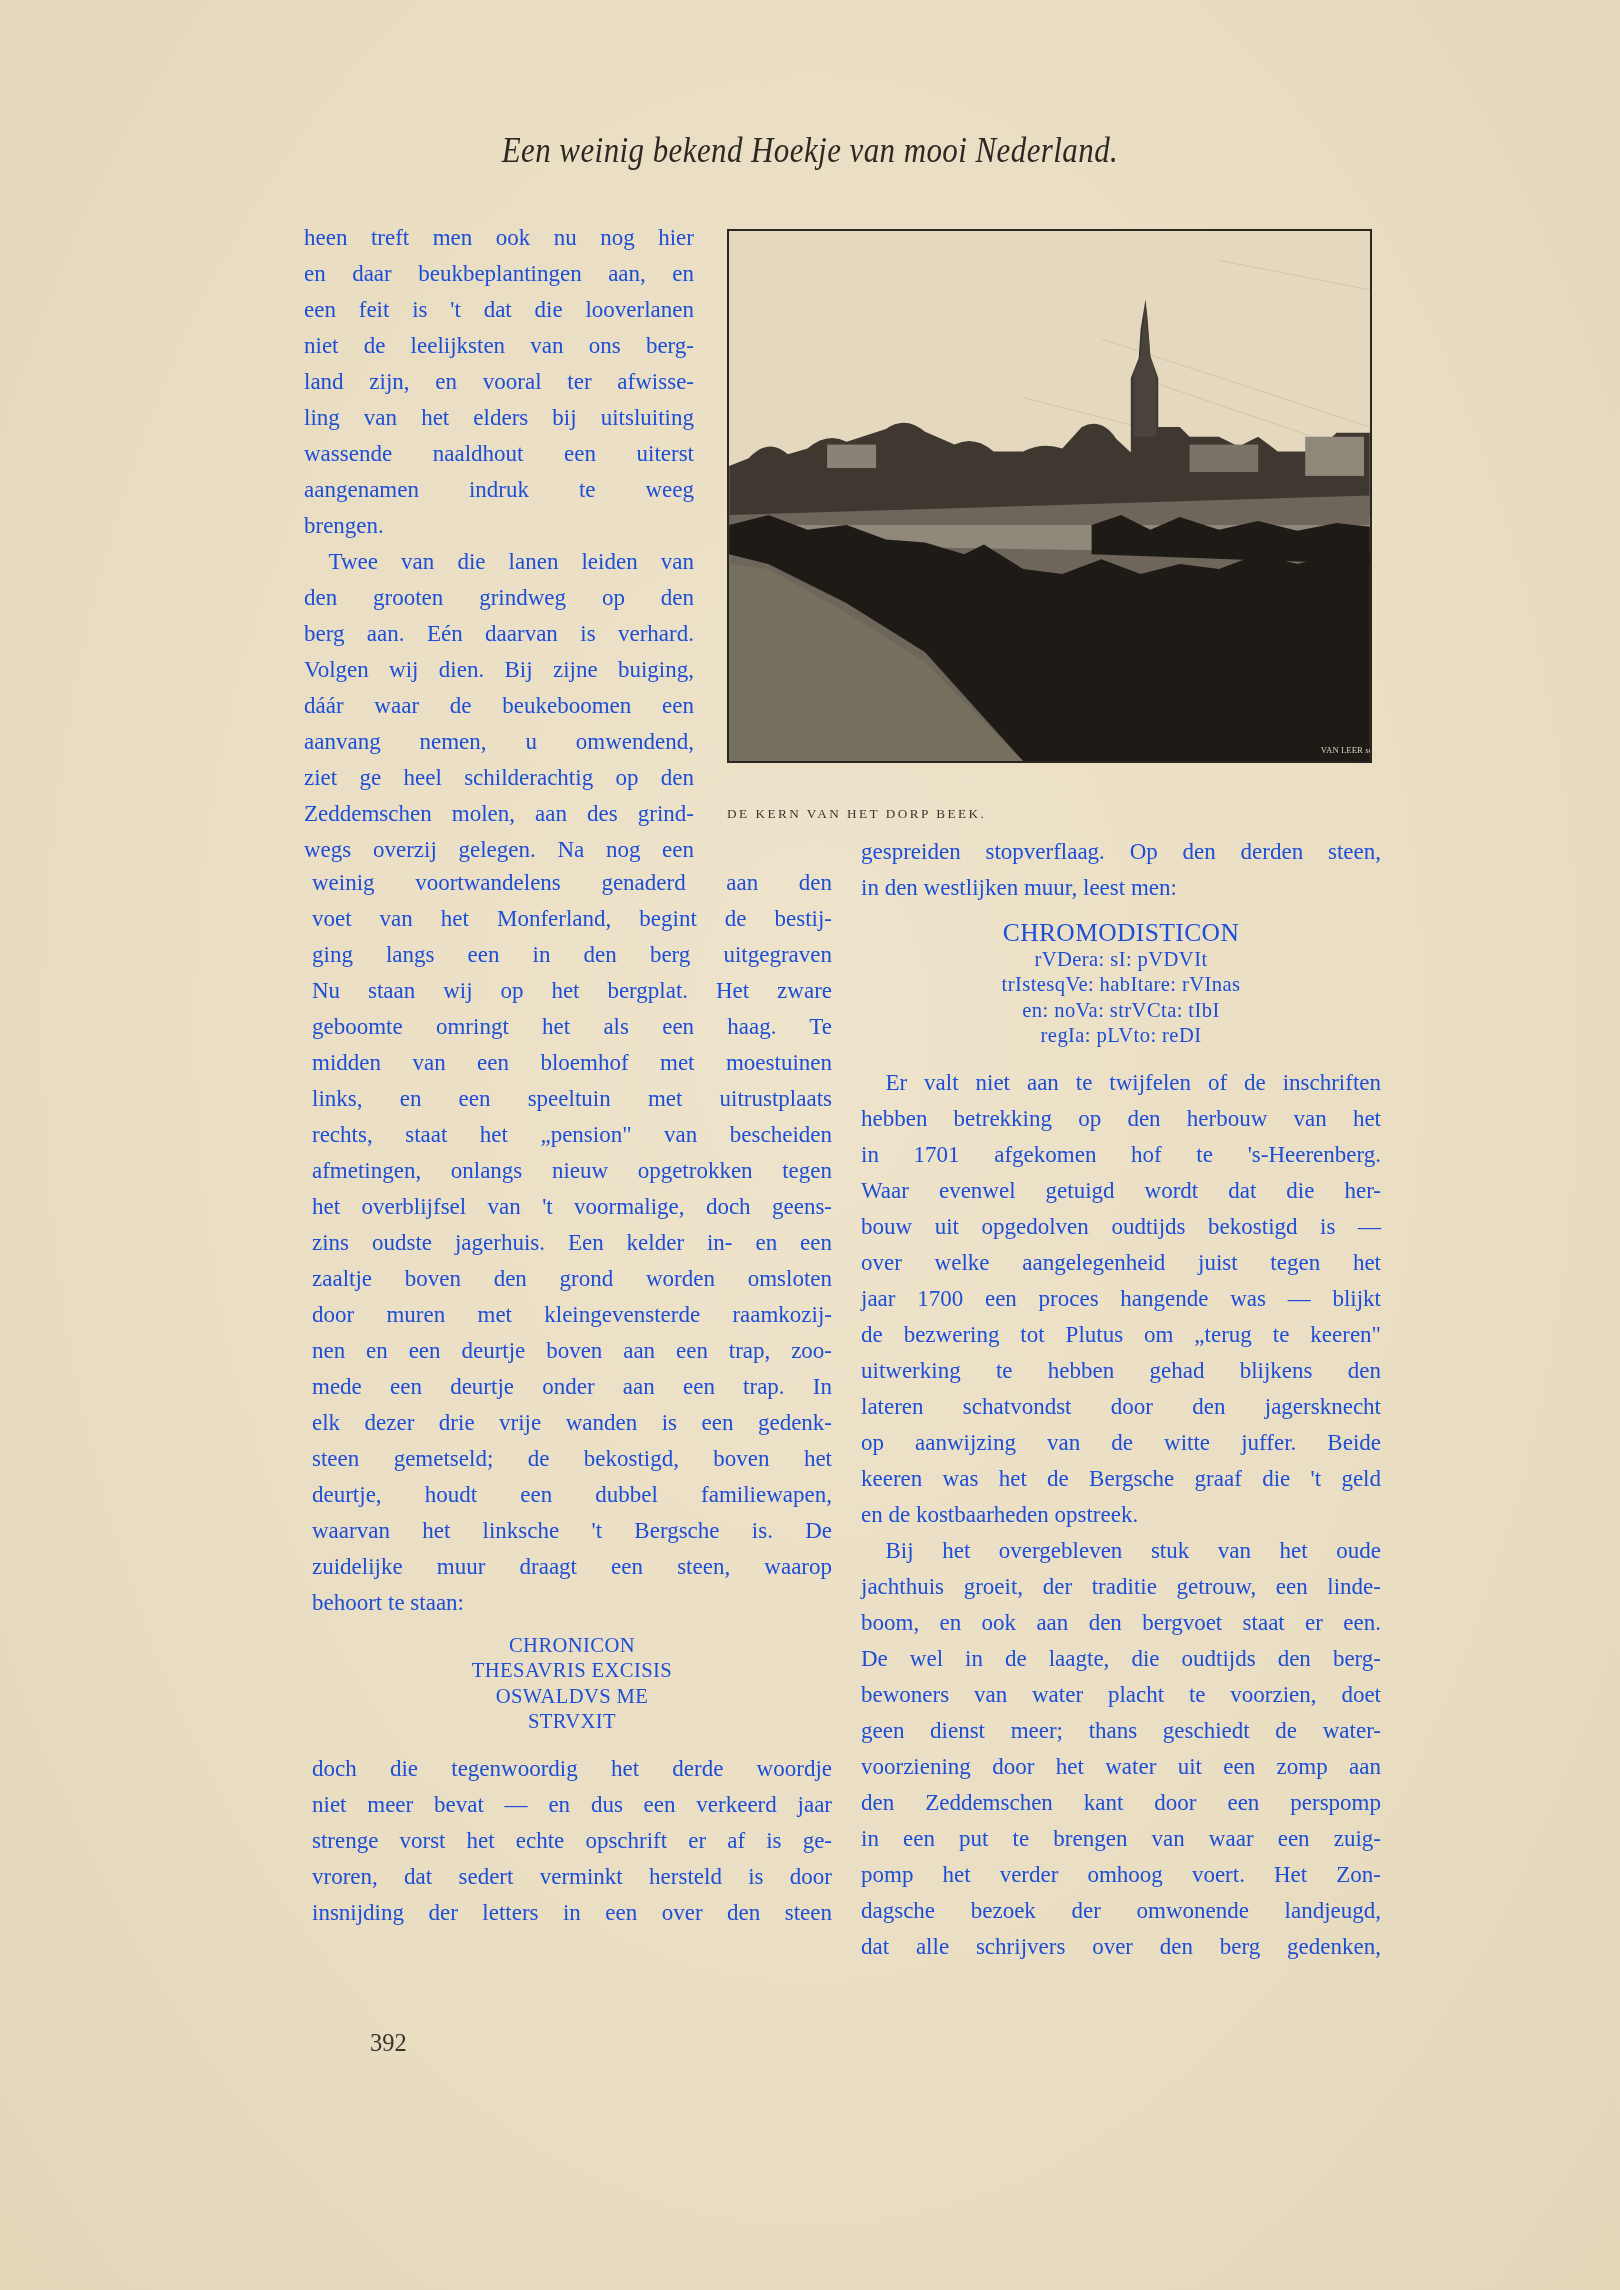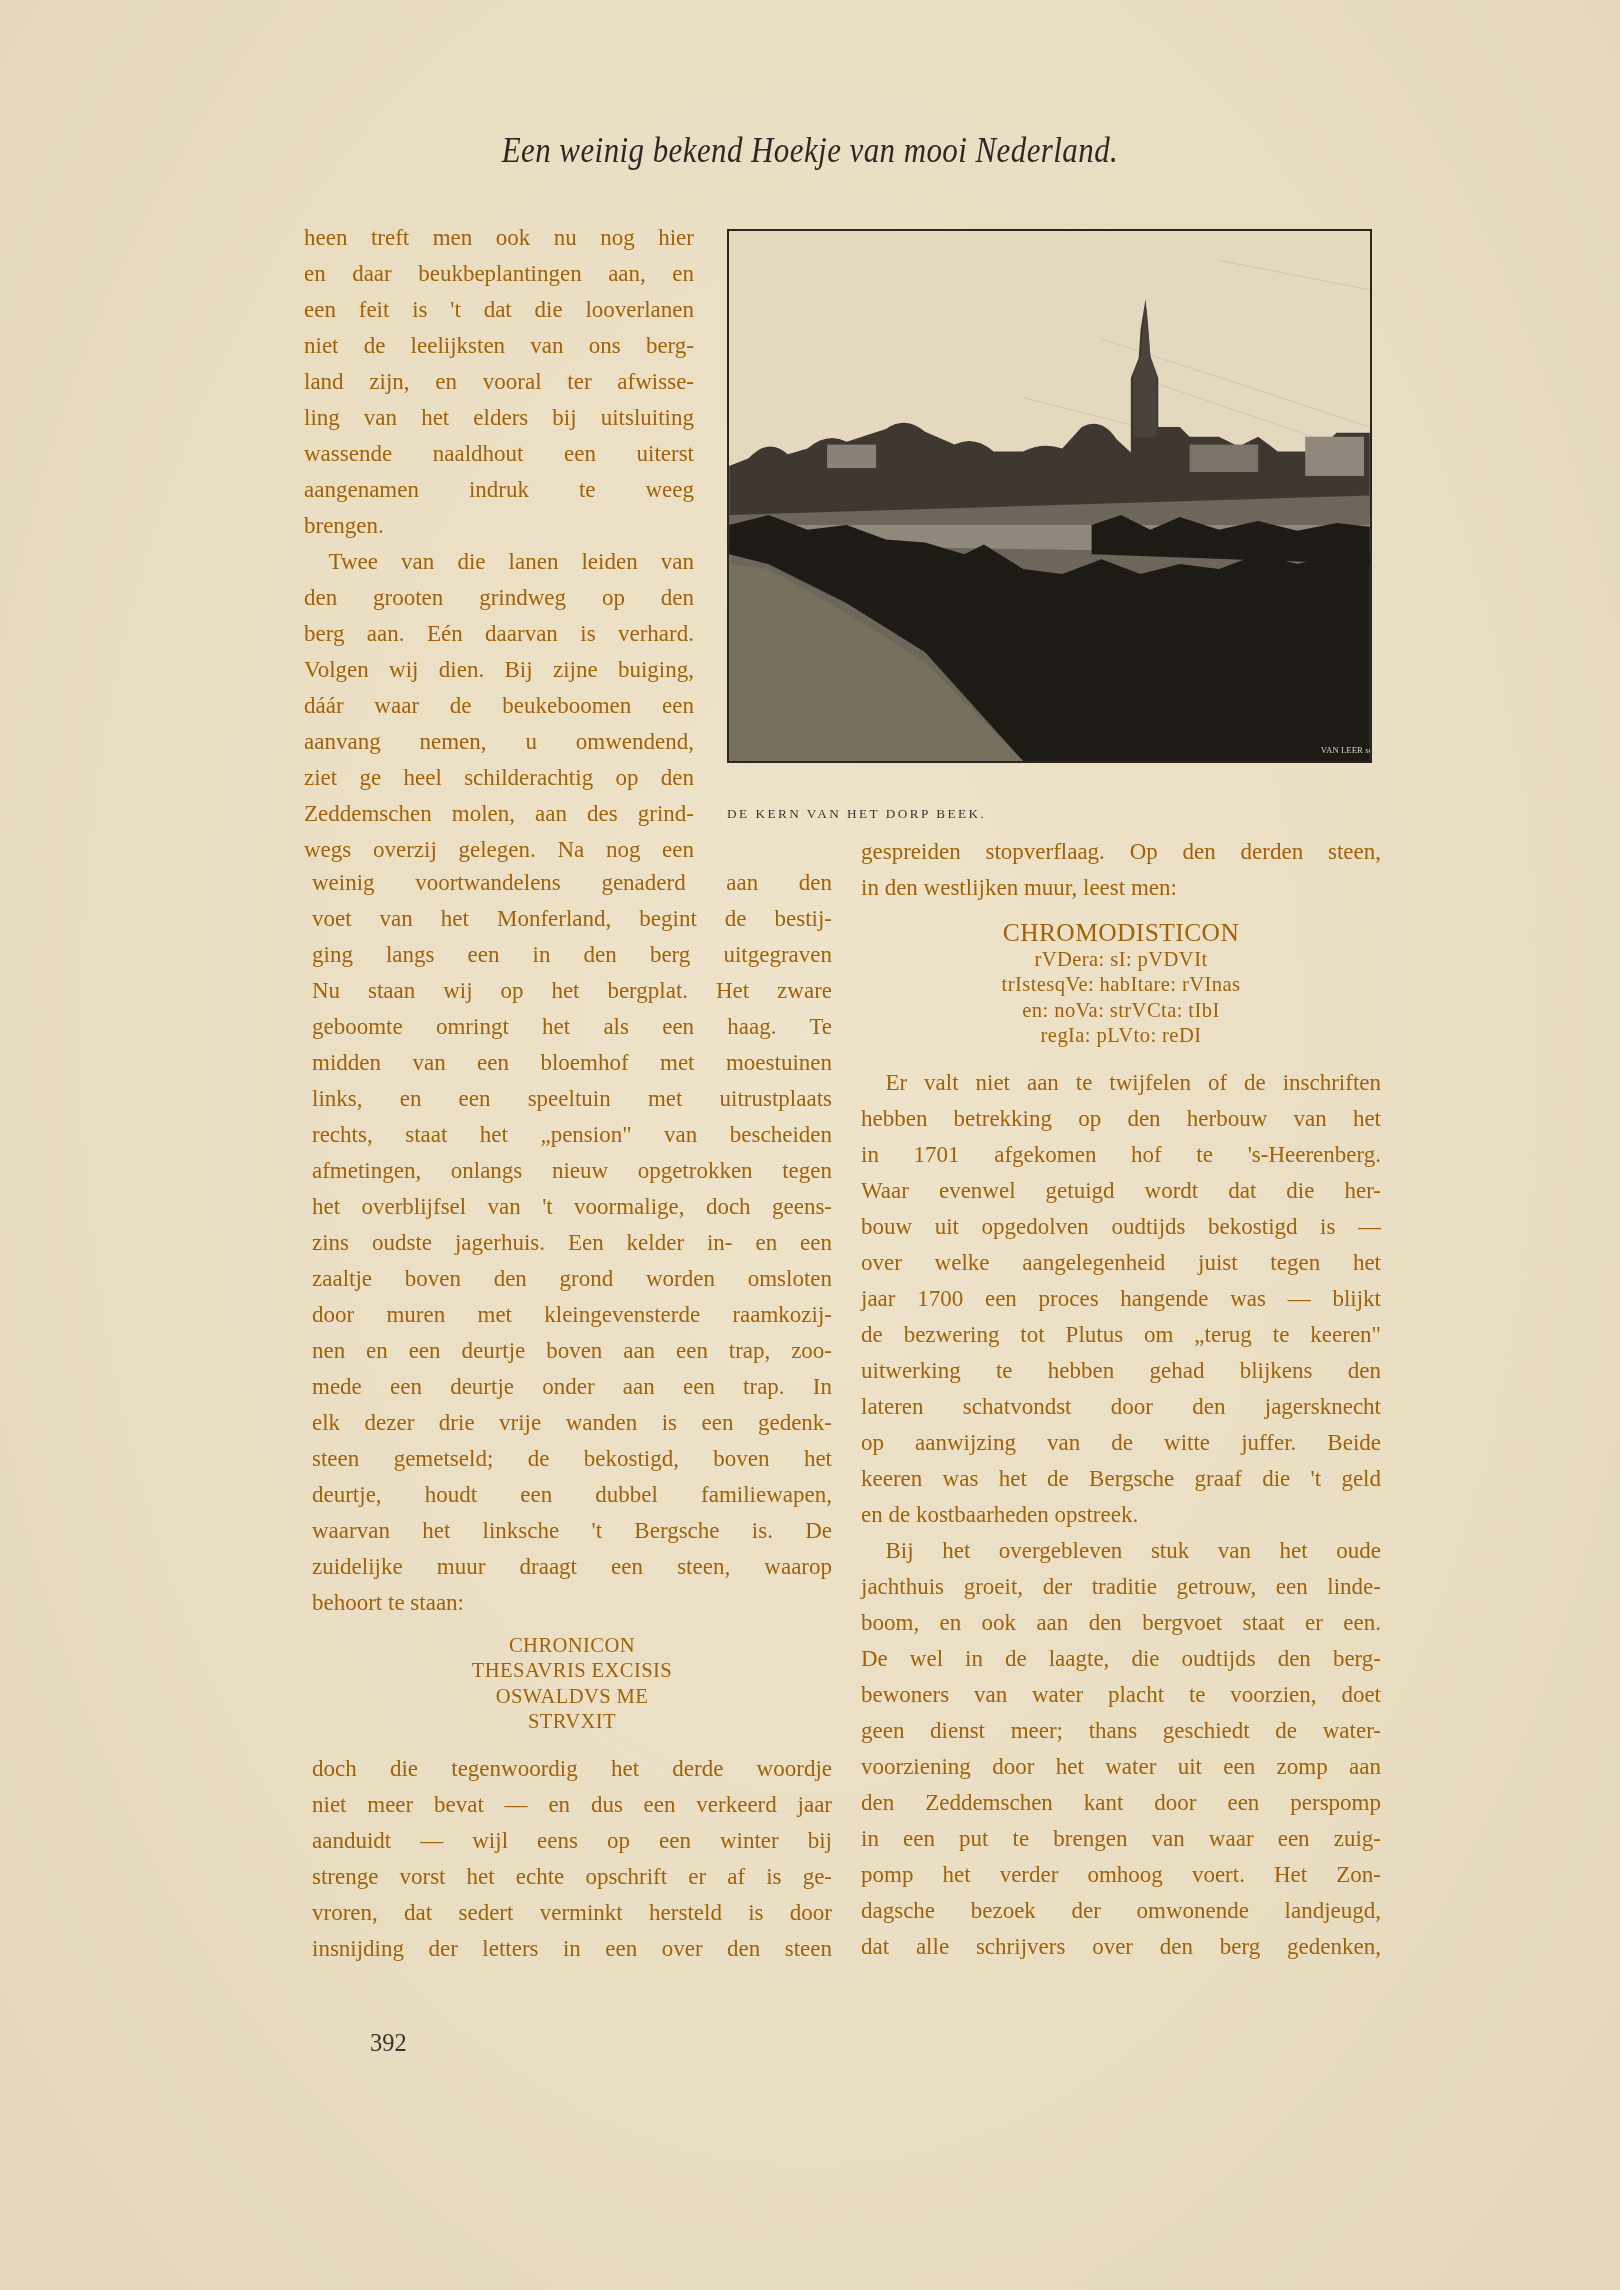--- a/index.html
+++ b/index.html
@@ -9,21 +9,21 @@
     background-image: radial-gradient(ellipse at 50% 45%, #eee4cb 0%, #e9ddc2 60%, #e3d6b9 100%);
     font-family:"Liberation Serif","DejaVu Serif",serif;
     color:#2a2520;
   }
   .running-head {
     position:absolute; left:0; width:1620px; top:129px; text-align:center;
     font-style:italic; font-size:36px; letter-spacing:0.5px; color:#2c2824;
     transform:scaleX(0.86); transform-origin:center;
   }
   .col {
-    position:absolute; font-size:23px; line-height:36px; color:#a16207;
+    position:absolute; font-size:23px; line-height:36px; color:#1d4ed8;
   }
   .col .ln { display:block; white-space:nowrap; text-align:justify; text-align-last:justify; height:36px; }
   .col .ln.last { text-align-last:left; }
   .col .ln.indent { text-indent:24.5px; }
   .inscr { display:block; text-align:center; white-space:nowrap; height:25.5px; line-height:25.5px; font-size:20.6px; letter-spacing:0.4px; }
   .photo {
     position:absolute; left:727px; top:229px; width:645px; height:534px;
     border:2px solid #2b2622; box-sizing:border-box; overflow:hidden;
     background:linear-gradient(to bottom,#e5dac0 0%,#e2d6bb 55%,#6d655a 59%,#3a342e 66%,#5a5347 72%,#2a2521 80%,#1c1916 100%);
   }
@@ -116,21 +116,20 @@
   <span class="ln">zuidelijke muur draagt een steen, waarop</span>
   <span class="ln last">behoort te staan:</span>
   <div style="padding-top:11.8px; height:118px;">
     <span class="inscr">CHRONICON</span>
     <span class="inscr">THESAVRIS EXCISIS</span>
     <span class="inscr">OSWALDVS ME</span>
     <span class="inscr">STRVXIT</span>
   </div>
   <span class="ln">doch die tegenwoordig het derde woordje</span>
   <span class="ln">niet meer bevat — en dus een verkeerd jaar</span>
-  <span class="ln">aanduidt — wijl eens op een winter bij</span>
   <span class="ln">strenge vorst het echte opschrift er af is ge-</span>
   <span class="ln">vroren, dat sedert verminkt hersteld is door</span>
   <span class="ln">insnijding der letters in een over den steen</span>
 </div>
 
 <div class="col" style="left:861px; top:834px; width:520px;">
   <span class="ln">gespreiden stopverflaag. Op den derden steen,</span>
   <span class="ln last">in den westlijken muur, leest men:</span>
   <div style="padding-top:11.8px; height:147px;">
     <span class="inscr" style="font-size:25.5px; height:29px; line-height:29px;">CHROMODISTICON</span>

